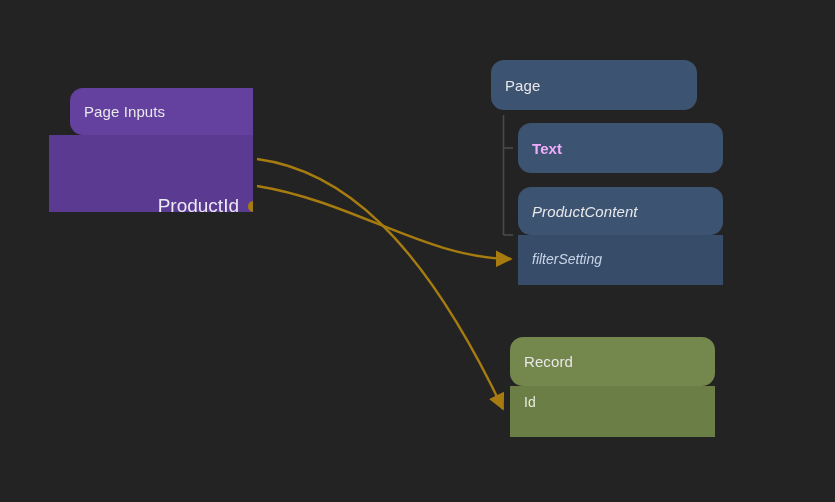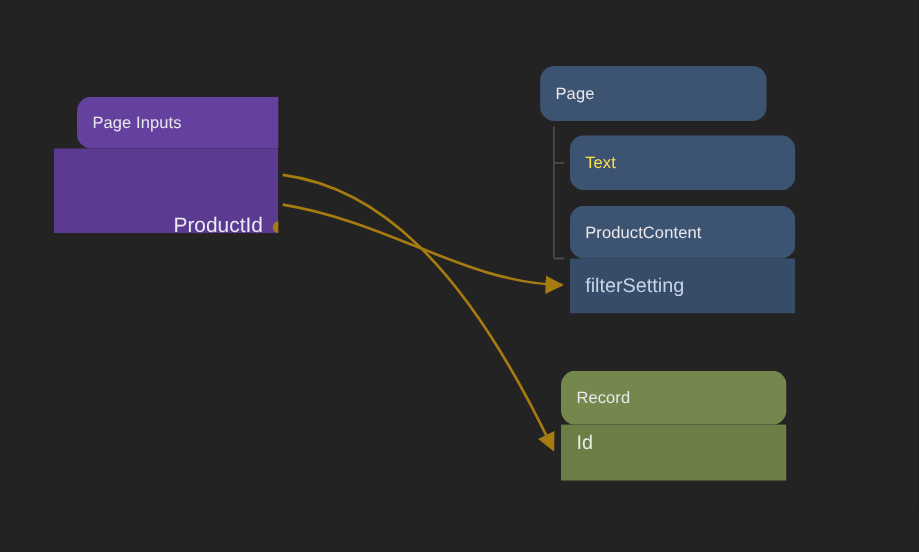--- a/index.html
+++ b/index.html
@@ -109,27 +109,28 @@
     left: 518px;
     top: 123px;
     width: 205px;
     height: 50px;
   }
   #node-text .node-header {
     height: 50px;
     background: #3d5372;
     padding-left: 14px;
   }
-  #node-text .node-header-label { color: #fde047; }
+  #node-text .node-header-label { color: #f0abfc; font-weight: bold; }
 
   #node-productcontent {
     left: 518px;
     top: 187px;
     width: 205px;
     height: 98px;
+    font-style: italic;
   }
   #node-productcontent .node-header {
     height: 48px;
     background: #3d5372;
     padding-left: 14px;
   }
   #node-productcontent .node-body {
     height: 50px;
     background: #374c69;
   }
@@ -153,21 +154,21 @@
 
   
   .in-port {
     position: absolute;
     left: 0;
     height: 20px;
     display: flex;
     align-items: center;
   }
   .in-port-label {
-    font-size: 18px;
+    font-size: 14px;
     white-space: nowrap;
     padding-left: 14px;
   }
   #node-productcontent .in-port { top: 14px; }
   #node-productcontent .in-port-label { color: #c7d4e6; }
   #node-record .in-port { top: 6px; }
   #node-record .in-port-label { color: #e9ecdf; }
 
   
   #tree-connector {

